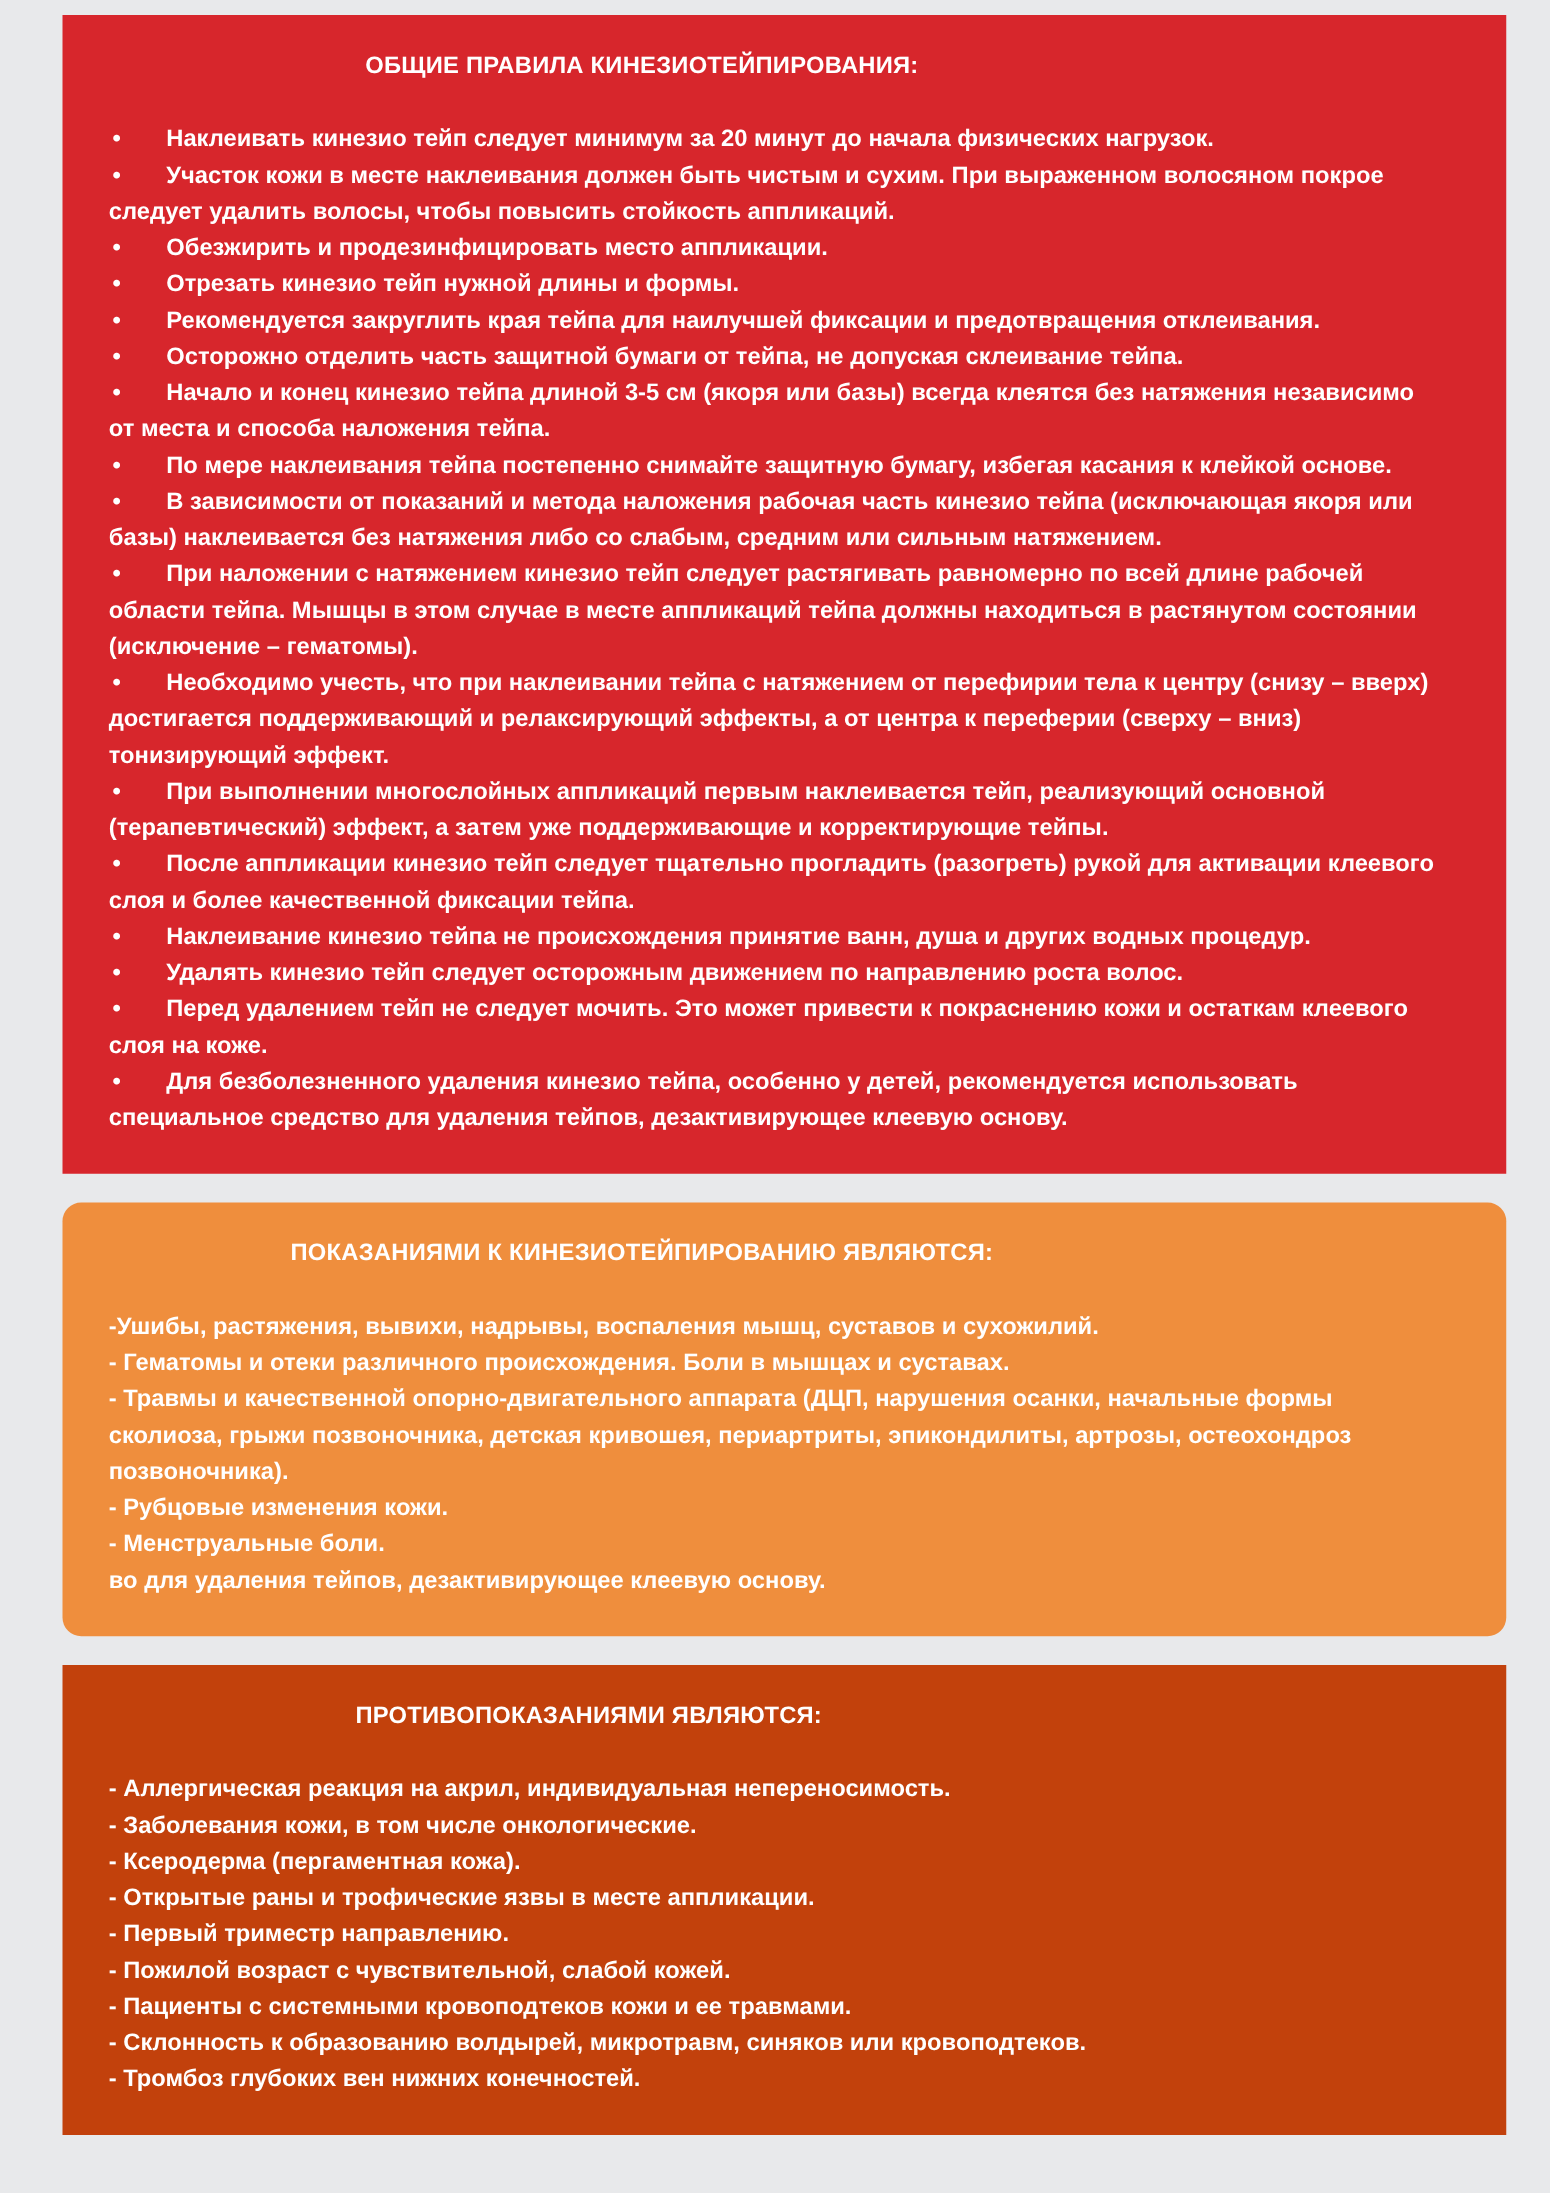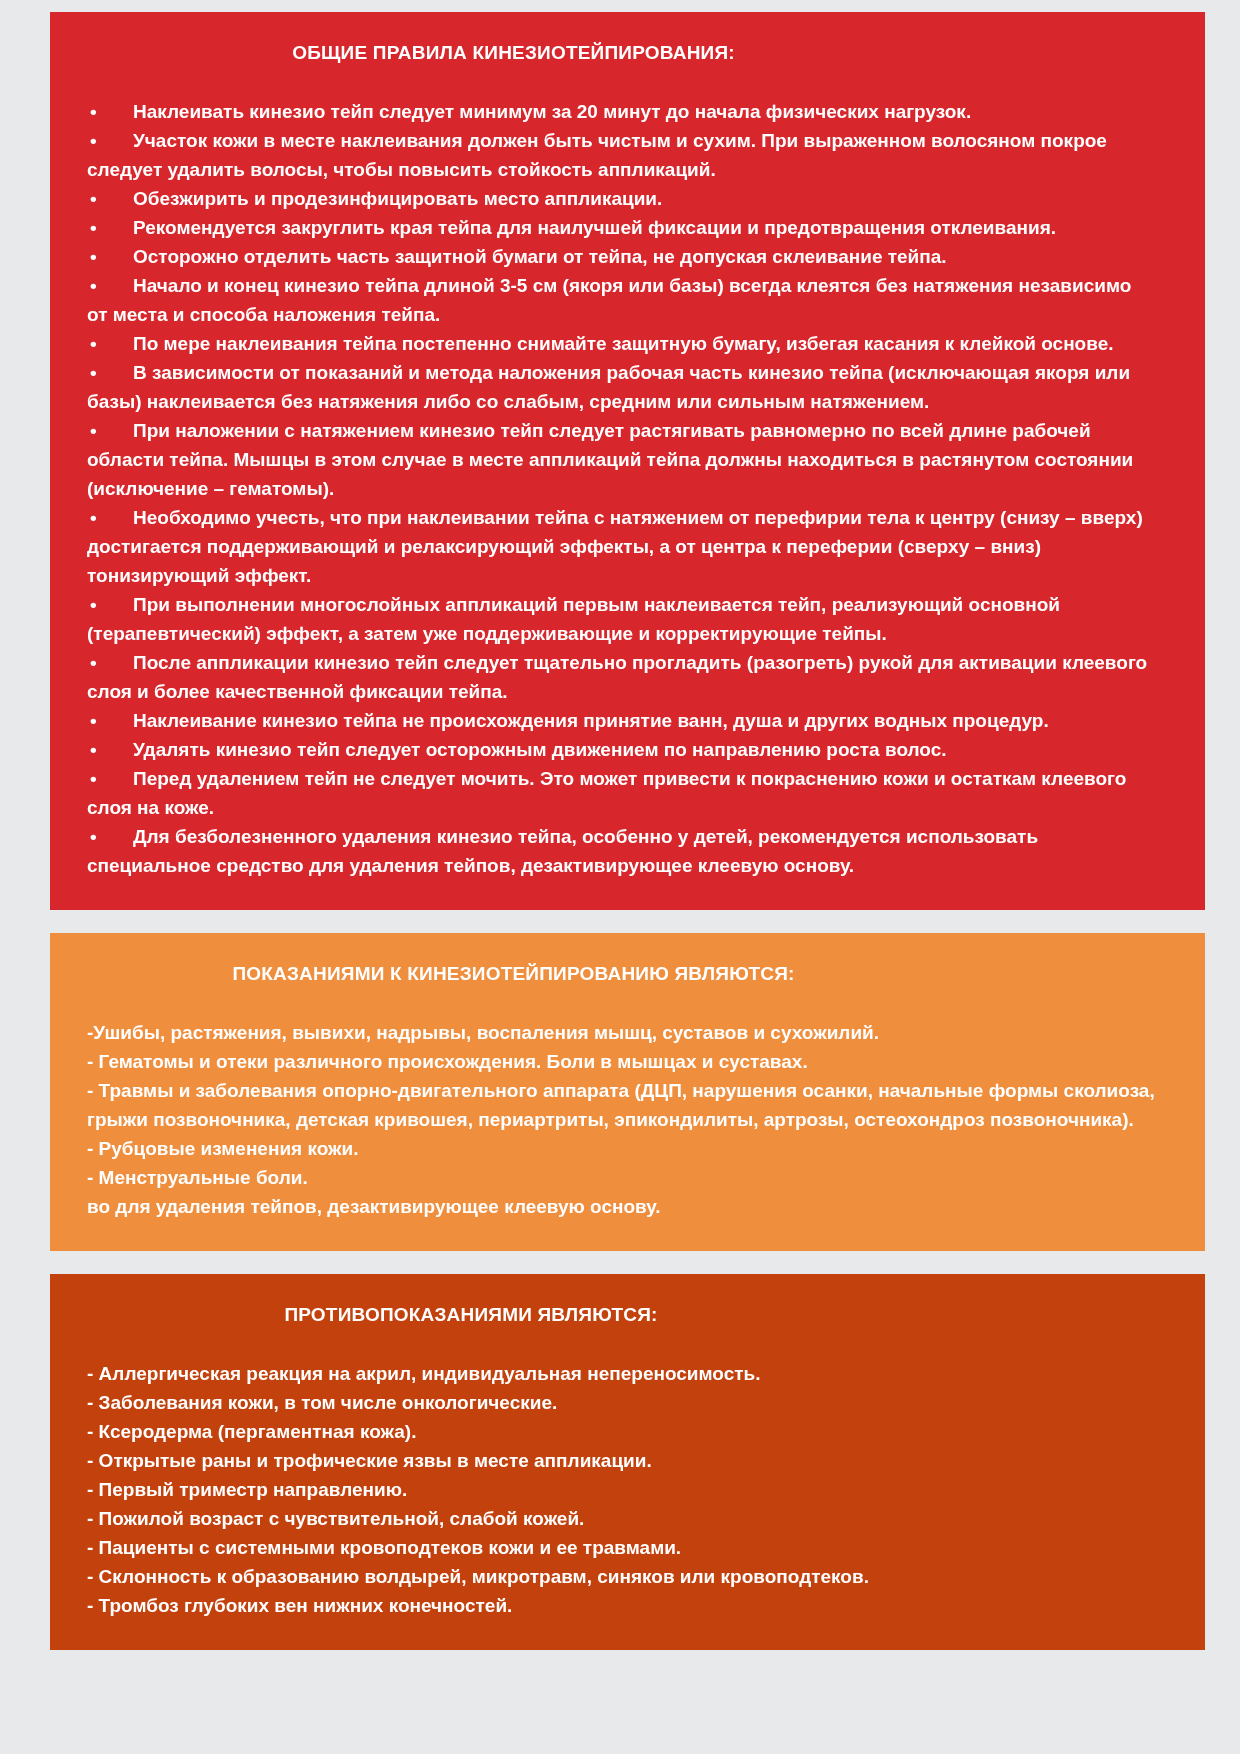--- a/index.html
+++ b/index.html
@@ -56,42 +56,43 @@
 <body>
 
 <div class="page">
 
   <section class="block" style="background-color: rgb(215, 38, 44);">
     <h2 class="block-title shift-a">ОБЩИЕ ПРАВИЛА КИНЕЗИОТЕЙПИРОВАНИЯ:</h2>
     <div class="items">
         <p class="item"><span class="marker">•</span><span>Наклеивать кинезио тейп следует минимум за 20 минут до начала физических нагрузок.</span></p>
         <p class="item"><span class="marker">•</span><span>Участок кожи в месте наклеивания должен быть чистым и сухим. При выраженном волосяном покрое следует удалить волосы, чтобы повысить стойкость аппликаций.</span></p>
         <p class="item"><span class="marker">•</span><span>Обезжирить и продезинфицировать место аппликации.</span></p>
+        <p class="item"><span class="marker">•</span><span>Отрезать кинезио тейп нужной длины и формы.</span></p>
         <p class="item"><span class="marker">•</span><span>Рекомендуется закруглить края тейпа для наилучшей фиксации и предотвращения отклеивания.</span></p>
         <p class="item"><span class="marker">•</span><span>Осторожно отделить часть защитной бумаги от тейпа, не допуская склеивание тейпа.</span></p>
         <p class="item"><span class="marker">•</span><span>Начало и конец кинезио тейпа длиной 3-5 см (якоря или базы) всегда клеятся без натяжения независимо от места и способа наложения тейпа.</span></p>
         <p class="item"><span class="marker">•</span><span>По мере наклеивания тейпа постепенно снимайте защитную бумагу, избегая касания к клейкой основе.</span></p>
         <p class="item"><span class="marker">•</span><span>В зависимости от показаний и метода наложения рабочая часть кинезио тейпа (исключающая якоря или базы) наклеивается без натяжения либо со слабым, средним или сильным натяжением.</span></p>
         <p class="item"><span class="marker">•</span><span>При наложении с натяжением кинезио тейп следует растягивать равномерно по всей длине рабочей области тейпа. Мышцы в этом случае в месте аппликаций тейпа должны находиться в растянутом состоянии (исключение – гематомы).</span></p>
         <p class="item"><span class="marker">•</span><span>Необходимо учесть, что при наклеивании тейпа с натяжением от перефирии тела к центру (снизу – вверх) достигается поддерживающий и релаксирующий эффекты, а от центра к переферии (сверху – вниз) тонизирующий эффект.</span></p>
         <p class="item"><span class="marker">•</span><span>При выполнении многослойных аппликаций первым наклеивается тейп, реализующий основной (терапевтический) эффект, а затем уже поддерживающие и корректирующие тейпы.</span></p>
         <p class="item"><span class="marker">•</span><span>После аппликации кинезио тейп следует тщательно прогладить (разогреть) рукой для активации клеевого слоя и более качественной фиксации тейпа.</span></p>
         <p class="item"><span class="marker">•</span><span>Наклеивание кинезио тейпа не происхождения принятие ванн, душа и других водных процедур.</span></p>
         <p class="item"><span class="marker">•</span><span>Удалять кинезио тейп следует осторожным движением по направлению роста волос.</span></p>
         <p class="item"><span class="marker">•</span><span>Перед удалением тейп не следует мочить. Это может привести к покраснению кожи и остаткам клеевого слоя на коже.</span></p>
         <p class="item"><span class="marker">•</span><span>Для безболезненного удаления кинезио тейпа, особенно у детей, рекомендуется использовать специальное средство для удаления тейпов, дезактивирующее клеевую основу.</span></p>
       </div>
   </section>
 
-  <section class="block" style="background-color: rgb(239, 142, 61);">
+  <section class="block" style="background-color: rgb(239, 142, 61); border-radius: 15px;">
     <h2 class="block-title shift-a">ПОКАЗАНИЯМИ К КИНЕЗИОТЕЙПИРОВАНИЮ ЯВЛЯЮТСЯ:</h2>
     <div class="items">
         <p class="item">-Ушибы, растяжения, вывихи, надрывы, воспаления мышц, суставов и сухожилий.</p>
         <p class="item">- Гематомы и отеки различного происхождения. Боли в мышцах и суставах.</p>
-        <p class="item">- Травмы и заболевания опорно-двигательного аппарата (ДЦП, нарушения осанки, начальные формы сколиоза, грыжи позвоночника, детская кривошея, периартриты, эпикондилиты, артрозы, остеохондроз позвоночника).</p>
+        <p class="item">- Травмы и качественной опорно-двигательного аппарата (ДЦП, нарушения осанки, начальные формы сколиоза, грыжи позвоночника, детская кривошея, периартриты, эпикондилиты, артрозы, остеохондроз позвоночника).</p>
         <p class="item">- Рубцовые изменения кожи.</p>
         <p class="item">- Менструальные боли.</p>
         <p class="item">во для удаления тейпов, дезактивирующее клеевую основу.</p>
       </div>
   </section>
 
   <section class="block" style="background-color: #c2410c;">
     <h2 class="block-title shift-b">ПРОТИВОПОКАЗАНИЯМИ ЯВЛЯЮТСЯ:</h2>
     <div class="items">
         <p class="item">- Аллергическая реакция на акрил, индивидуальная непереносимость.</p>

